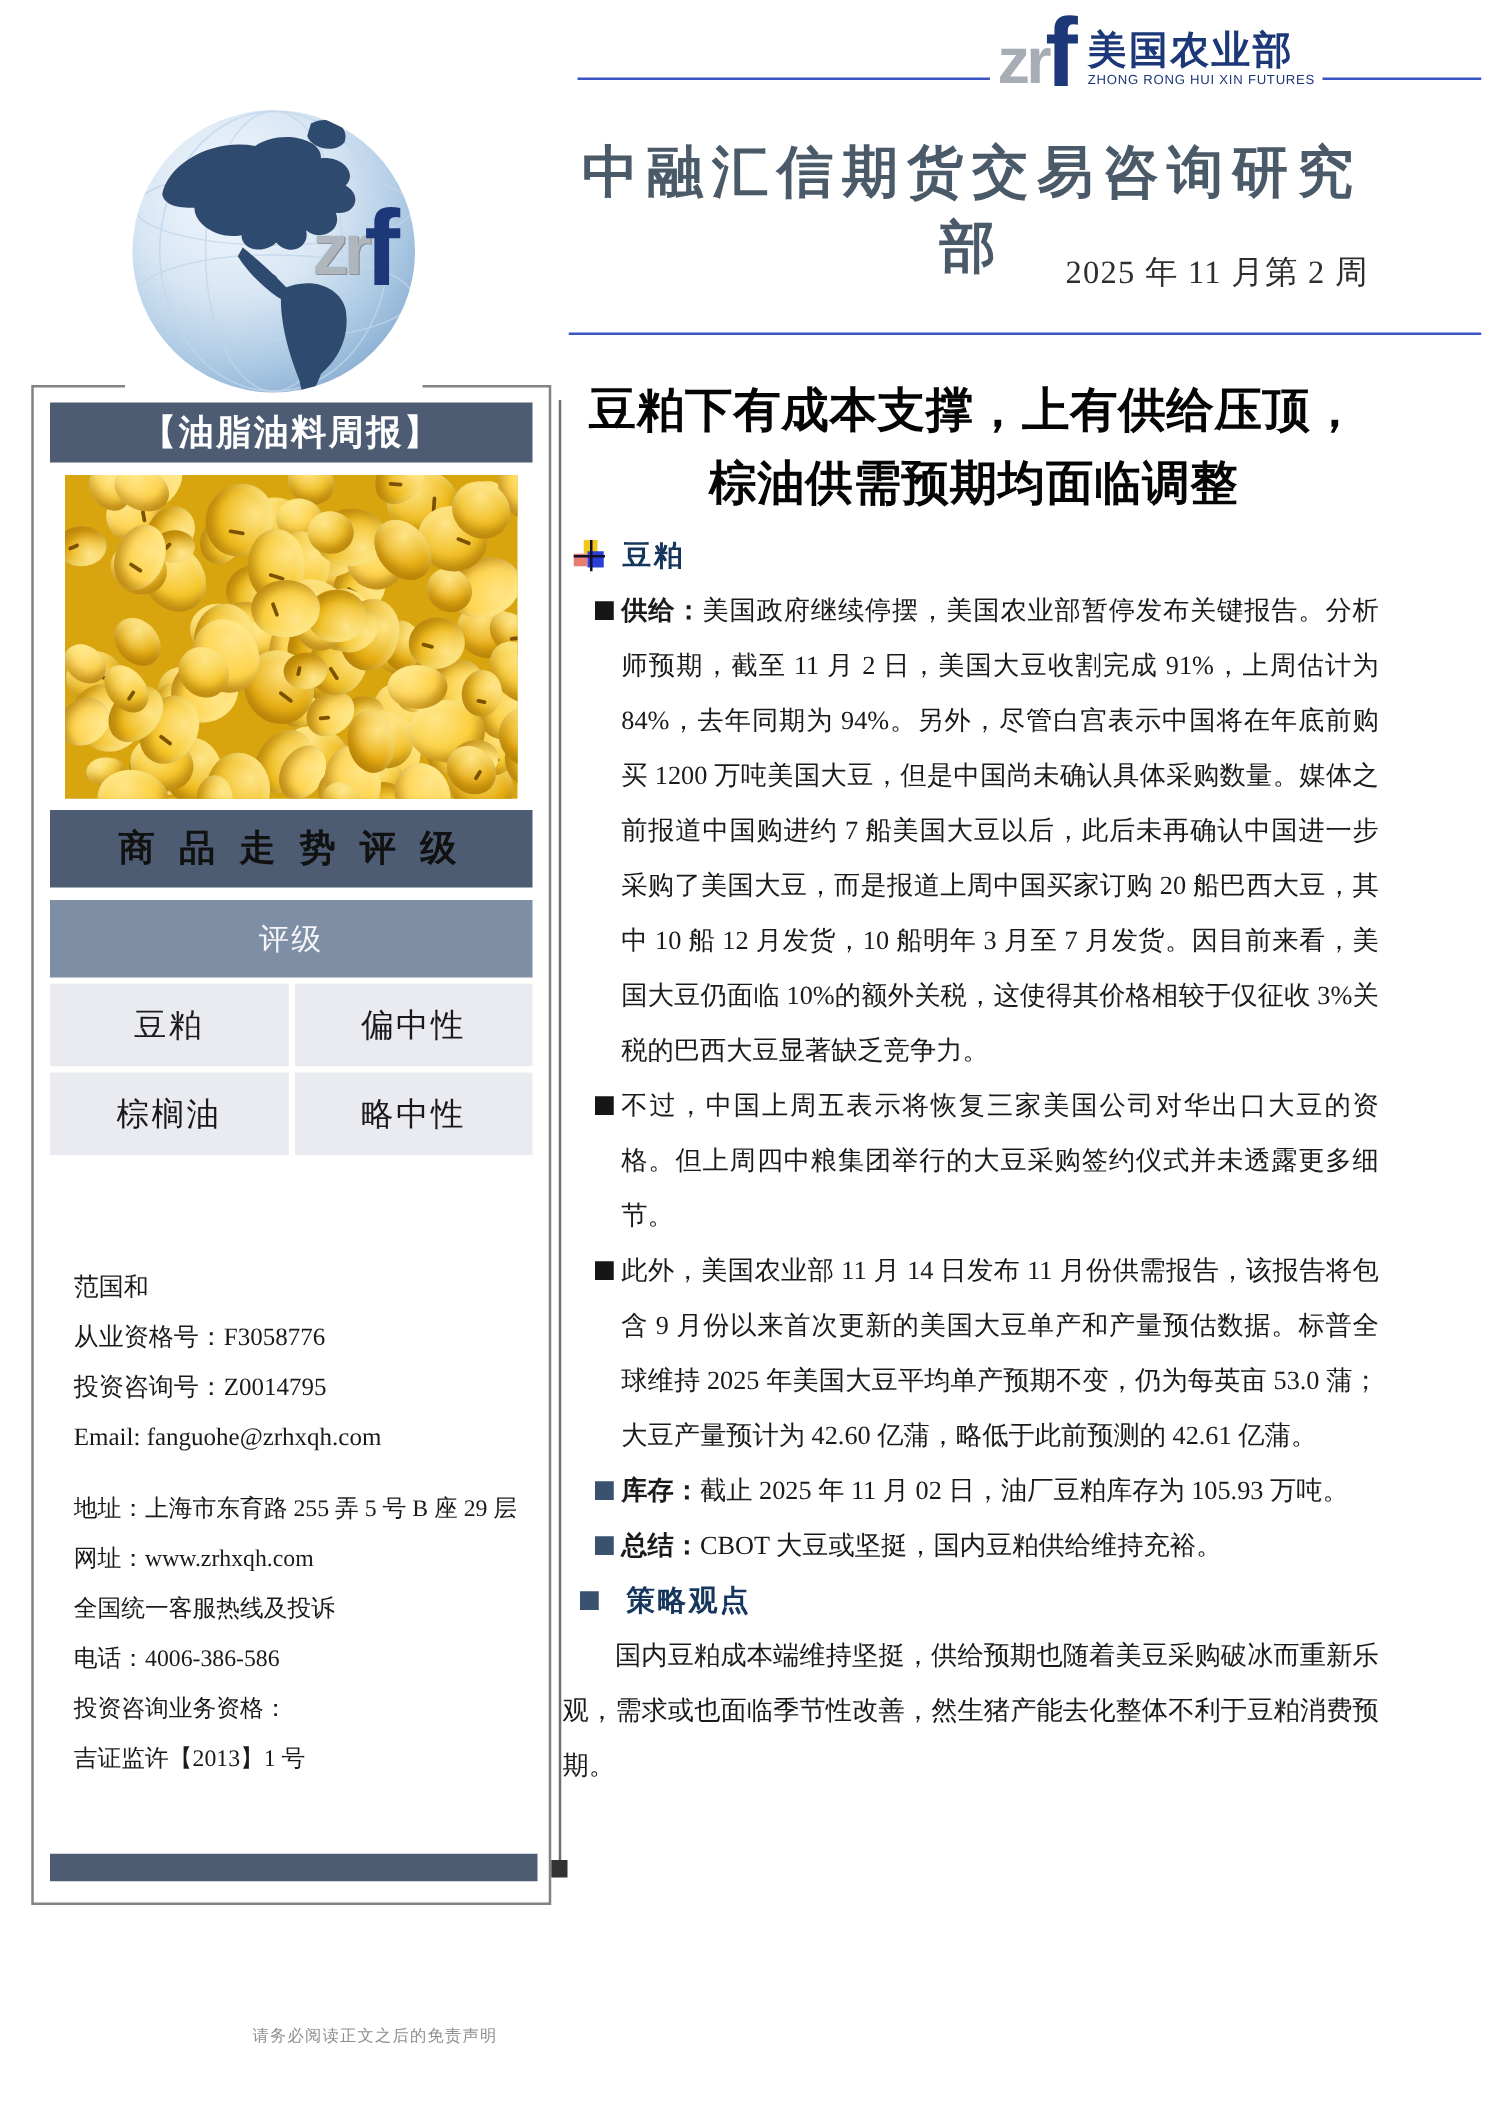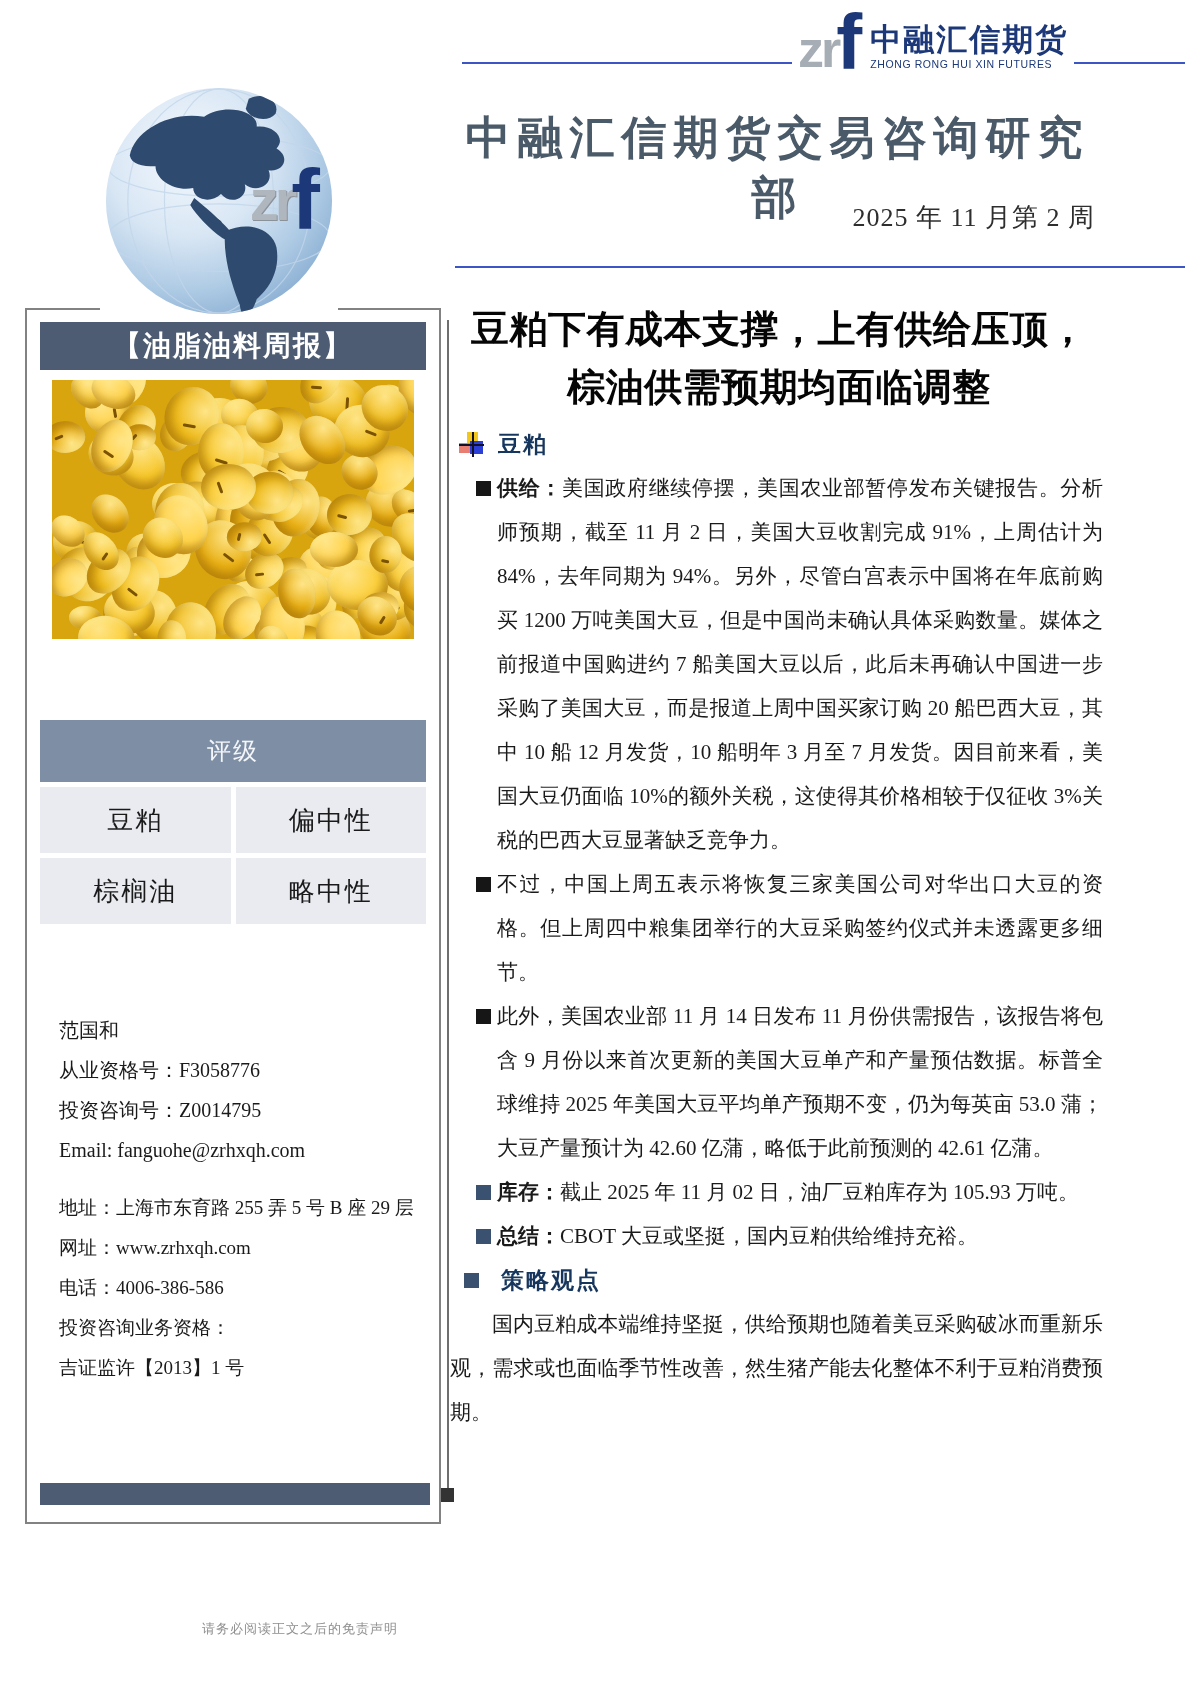--- a/index.html
+++ b/index.html
@@ -76,21 +76,21 @@
 </head>
 <body>
 
 <div class="rule abs" id="rule-top"></div>
 <div class="rule abs" id="rule-bottom"></div>
 
 <div class="abs" id="logo">
   <span class="zr">zr</span>
   <span class="f">f</span>
   <span class="ltext">
-    <span class="cn">中融汇信期货</span>
+    <span class="cn">美国农业部</span>
     <span class="en">ZHONG RONG HUI XIN FUTURES</span>
   </span>
 </div>
 
 <div class="abs" id="dept-title">中融汇信期货交易咨询研究部</div>
 <div class="abs" id="issue-week">2025 年 11 月第 2 周</div>
 
 <div class="abs" id="globe">
   <svg width="238" height="240" viewBox="0 0 240 240">
     <defs>
@@ -316,20 +316,21 @@
         <span class="slit" style="left: 23.1446px; top: 16.3211px; width: 9.25784px; height: 3px; transform: rotate(78.7986deg);"></span>
       </span>
       <span class="bean" style="left: 193.516px; top: 91.5228px; width: 47.5012px; height: 41.8175px; border-radius: 50%; transform: rotate(179.476deg); background: radial-gradient(circle at 34% 30%, rgb(255, 229, 136) 0%, rgb(238, 187, 28) 55%, rgb(207, 154, 8) 100%);"></span>
       <span class="bean" style="left: 39.1869px; top: -5.03589px; width: 44.8703px; height: 32.7243px; border-radius: 50%; transform: rotate(21.8176deg); background: radial-gradient(circle at 34% 30%, rgb(255, 229, 136) 0%, rgb(255, 211, 74) 55%, rgb(207, 154, 8) 100%);"></span>
       <span class="bean" style="left: 149.024px; top: 83.5914px; width: 54.9716px; height: 45.9529px; border-radius: 50%; transform: rotate(179.467deg); background: radial-gradient(circle at 34% 30%, rgb(255, 229, 136) 0%, rgb(251, 207, 61) 55%, rgb(207, 154, 8) 100%);">
         <span class="slit" style="left: 30.2344px; top: 20.6788px; width: 12.0937px; height: 3px; transform: rotate(70.1769deg);"></span>
       </span>
       <span class="bean" style="left: 89.8626px; top: 138.579px; width: 42.4559px; height: 37.5676px; border-radius: 50%; transform: rotate(47.5122deg); background: radial-gradient(circle at 34% 30%, rgb(255, 229, 136) 0%, rgb(246, 198, 42) 55%, rgb(207, 154, 8) 100%);"></span>
       <span class="bean" style="left: 25.6422px; top: 236.143px; width: 57.3328px; height: 46.0455px; border-radius: 50%; transform: rotate(7.86269deg); background: radial-gradient(circle at 34% 30%, rgb(255, 229, 136) 0%, rgb(251, 207, 61) 55%, rgb(207, 154, 8) 100%);"></span>
     </div>
+  <div class="slate-bar" id="rating-banner">商 品 走 势 评 级</div>
 
   <div id="rating-table">
     <div class="trow thead">
       <div class="tcell">评级</div>
     </div>
     <div id="rating-rows" style="display:flex;flex-direction:column;gap:5px;">
   <div class="trow tbody">
     <div class="tcell">豆粕</div>
     <div class="tcell">偏中性</div>
   </div>
@@ -348,20 +349,21 @@
 
   <div class="line">投资咨询号：Z0014795</div>
 
   <div class="line">Email: fanguohe@zrhxqh.com</div>
 </div>
   <div id="contact">
   <div class="line">地址：上海市东育路 255 弄 5 号 B 座 29 层</div>
 
   <div class="line">网址：www.zrhxqh.com</div>
 
+  <div class="line">全国统一客服热线及投诉</div>
 
   <div class="line">电话：4006-386-586</div>
 
   <div class="line">投资咨询业务资格：</div>
 
   <div class="line">吉证监许【2013】1 号</div>
 </div>
   <div class="slate-bar" id="side-bottom-bar"></div>
 </div>
 

